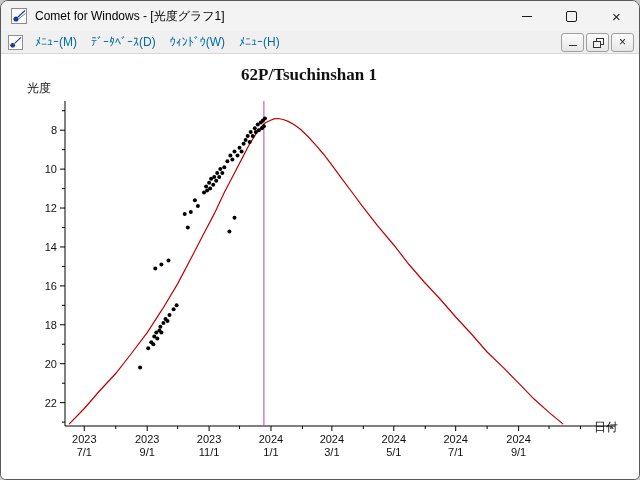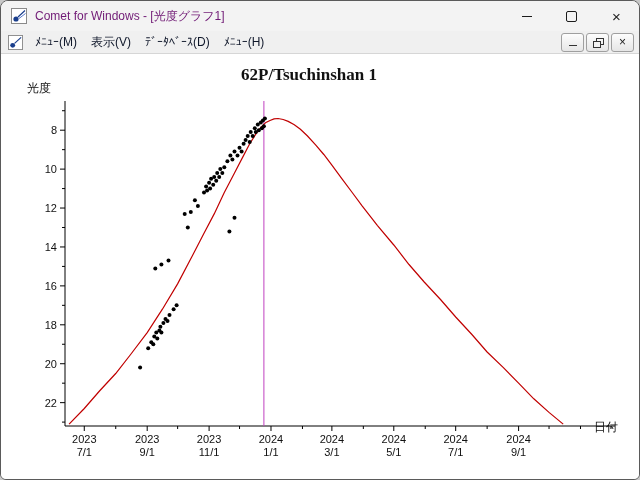--- a/index.html
+++ b/index.html
@@ -2,32 +2,32 @@
 <html><head>
 <meta charset="utf-8">
 <style>
   html,body{margin:0;padding:0;width:640px;height:480px;background:#c8c8c8;
     font-family:"Liberation Sans",sans-serif;-webkit-font-smoothing:antialiased;}
   .window{position:absolute;left:0;top:0;width:638px;height:478px;border:1px solid #5a5a5a;
     border-radius:8px 8px 6px 6px;overflow:hidden;background:#f3f3f3;}
   
   .titlebar{height:30px;display:flex;align-items:center;background:#f3f3f3;}
   .app-icon{width:16px;height:16px;margin:0 8px 0 10px;flex:0 0 auto;}
-  .title-text{font-size:12px;color:#701a75;flex:1 1 auto;white-space:nowrap;overflow:hidden;}
+  .title-text{font-size:12px;color:#000000;flex:1 1 auto;white-space:nowrap;overflow:hidden;}
   .caption-buttons{display:flex;height:100%;}
   .cap-btn{width:45px;height:100%;display:flex;align-items:center;justify-content:center;}
   .glyph-min{width:10px;height:0;border-top:1px solid #1b1b1b;}
   .glyph-max{width:9px;height:9px;border:1px solid #1b1b1b;border-radius:2px;}
   .glyph-close{font-size:15px;color:#1b1b1b;line-height:1;}
   
   .menubar{height:22px;display:flex;align-items:center;background:#f0f0f0;
     border-bottom:1px solid #d6d6d6;padding-left:4px;}
   .mdi-icon{width:15px;height:15px;margin:0 5px 0 3px;flex:0 0 auto;}
   .menu-items{display:flex;align-items:center;height:100%;}
-  .menu-item{font-size:12px;color:#0f172a;padding:3px 7px;white-space:nowrap;}
+  .menu-item{font-size:12px;color:#0369a1;padding:3px 7px;white-space:nowrap;}
   .mdi-buttons{margin-left:auto;display:flex;gap:2px;padding-right:5px;}
   .mdi-btn{width:21px;height:17px;border:1px solid #9f9f9f;border-radius:3px;
     background:linear-gradient(#fdfdfd,#e6e6e6);display:flex;align-items:center;
     justify-content:center;font-size:11px;color:#222;line-height:1;}
   .g-min{width:8px;height:0;border-top:1px solid #333;margin-top:6px;}
   .g-restore{position:relative;width:10px;height:9px;}
   .g-restore::before{content:"";position:absolute;top:0;left:3px;width:6px;height:5px;border:1px solid #333;}
   .g-restore::after{content:"";position:absolute;top:3px;left:0;width:6px;height:5px;border:1px solid #333;background:#f2f2f2;}
   .g-close{font-size:12px;color:#222;}
   
@@ -61,22 +61,22 @@
   </div>
 
   <div class="menubar">
     <svg class="mdi-icon" viewBox="0 0 16 16">
       <rect x="0.5" y="0.5" width="15" height="15" fill="#ffffff" stroke="#8a8a8a"></rect>
       <circle cx="5" cy="11" r="2.6" fill="#1a3e8c"></circle>
       <line x1="7" y1="9" x2="14" y2="2.5" stroke="#1a3e8c" stroke-width="1.2"></line>
     </svg>
     <div class="menu-items">
         <div class="menu-item">ﾒﾆｭｰ(M)</div>
-        <div class="menu-item">表示(V)</div>
         <div class="menu-item">ﾃﾞｰﾀﾍﾞｰｽ(D)</div>
+        <div class="menu-item">ｳｨﾝﾄﾞｳ(W)</div>
         <div class="menu-item">ﾒﾆｭｰ(H)</div>
       </div>
     <div class="mdi-buttons">
       <div class="mdi-btn">
         <span class="g-min"></span>
       </div>
       <div class="mdi-btn">
         <span class="g-restore"></span>
       </div>
       <div class="mdi-btn">

